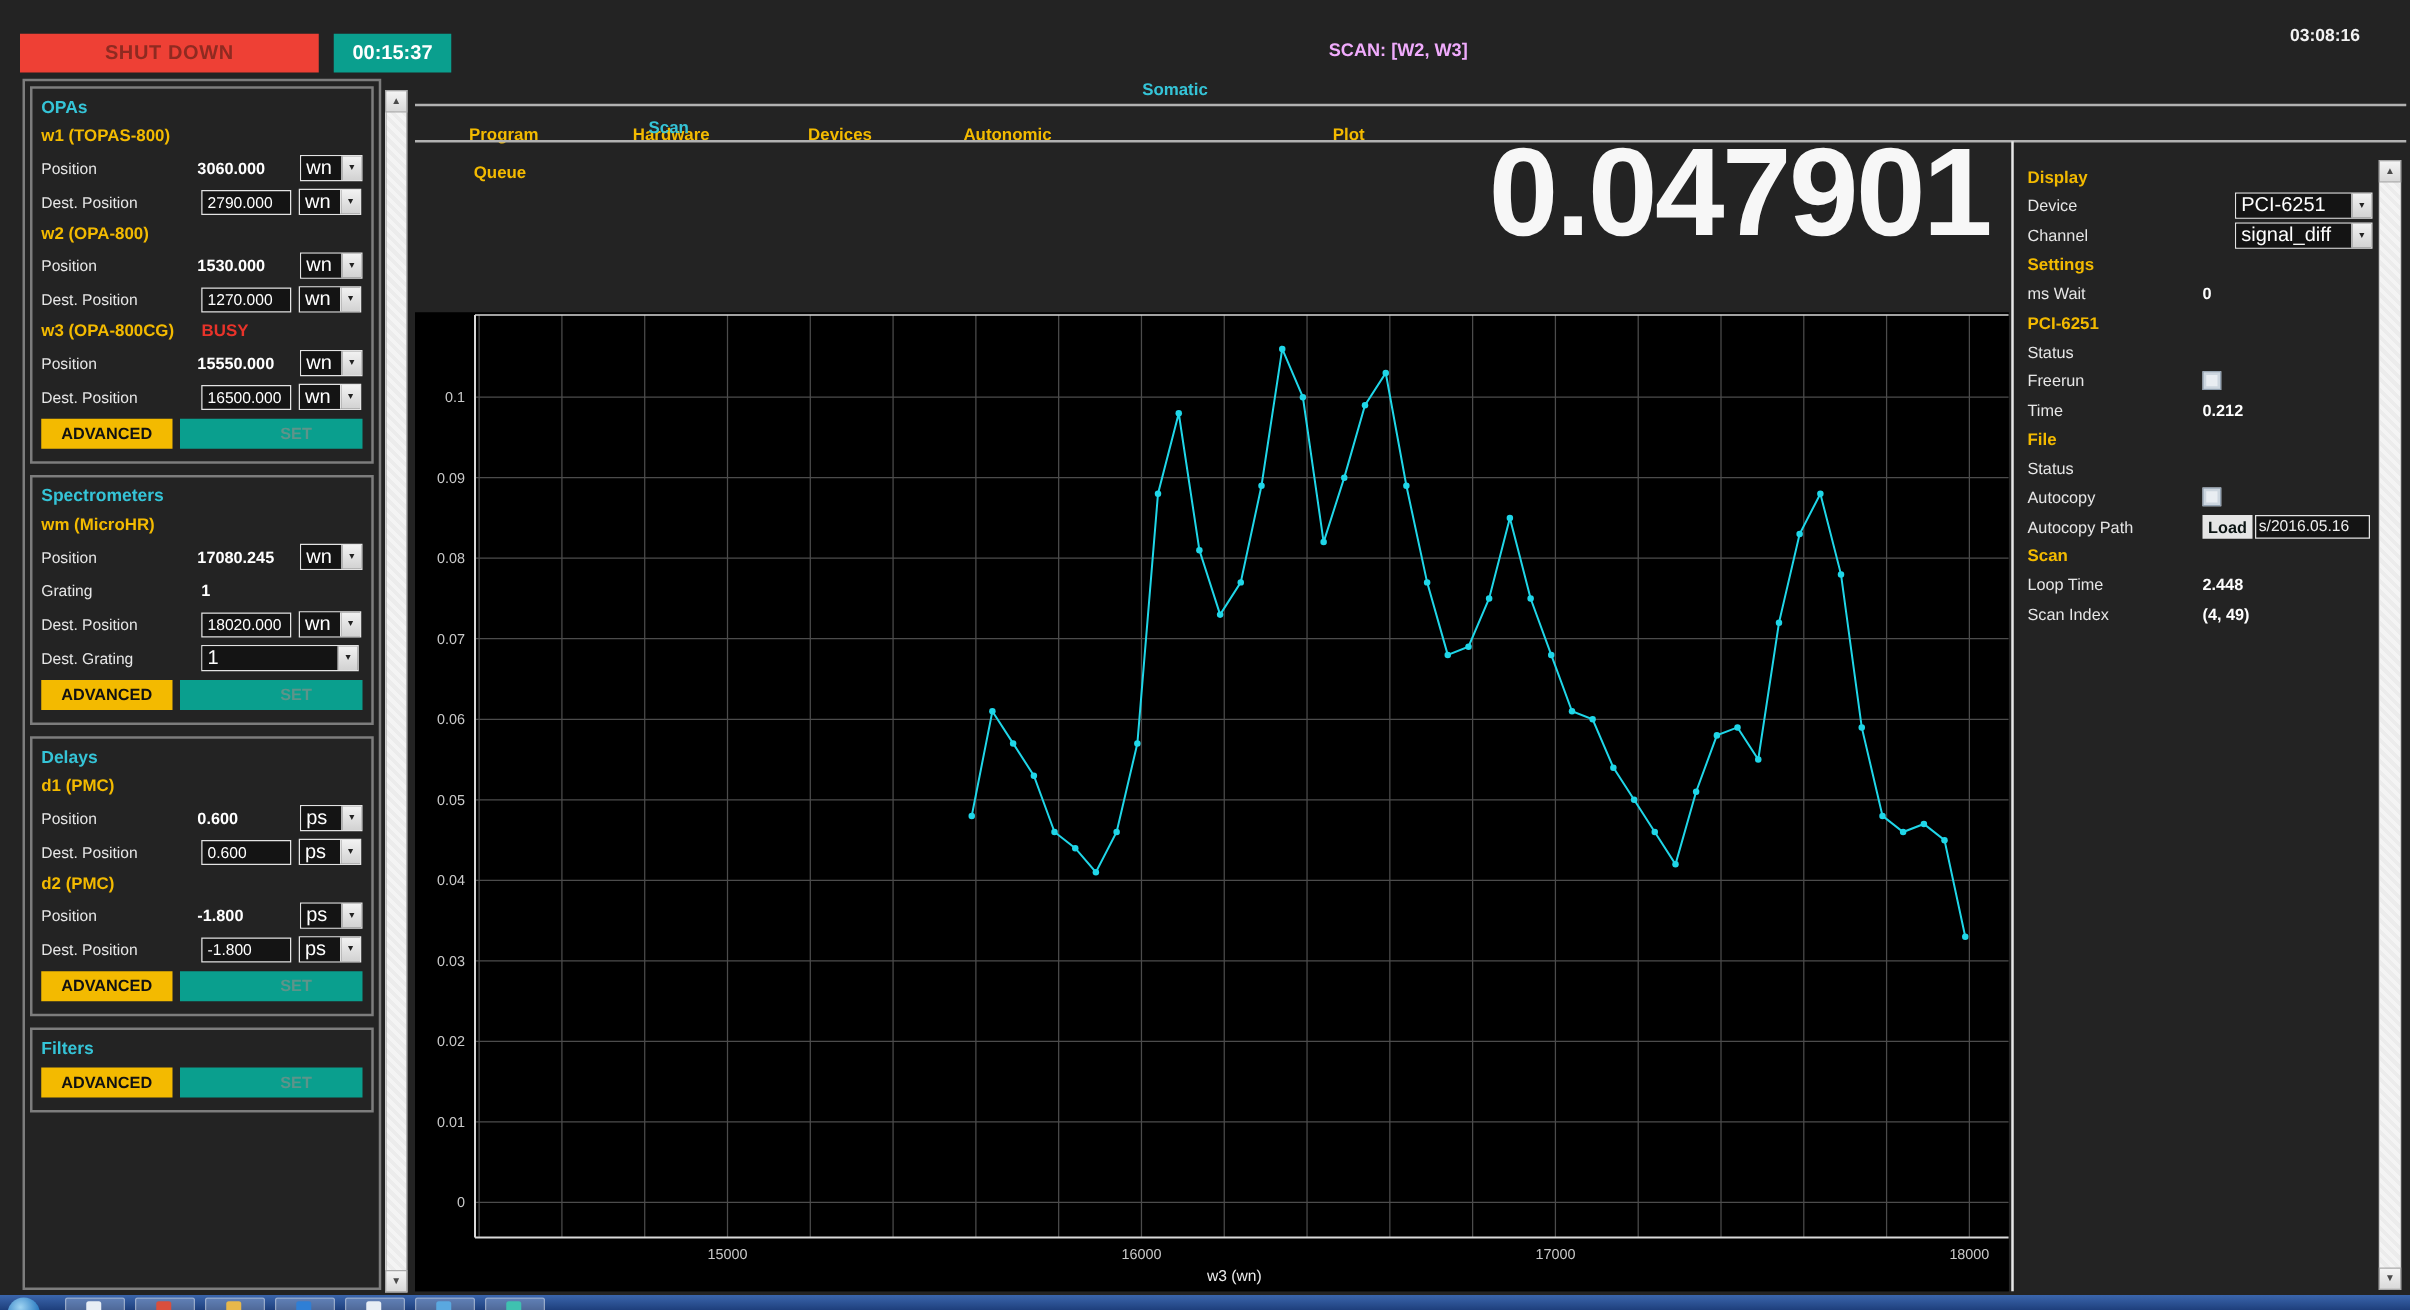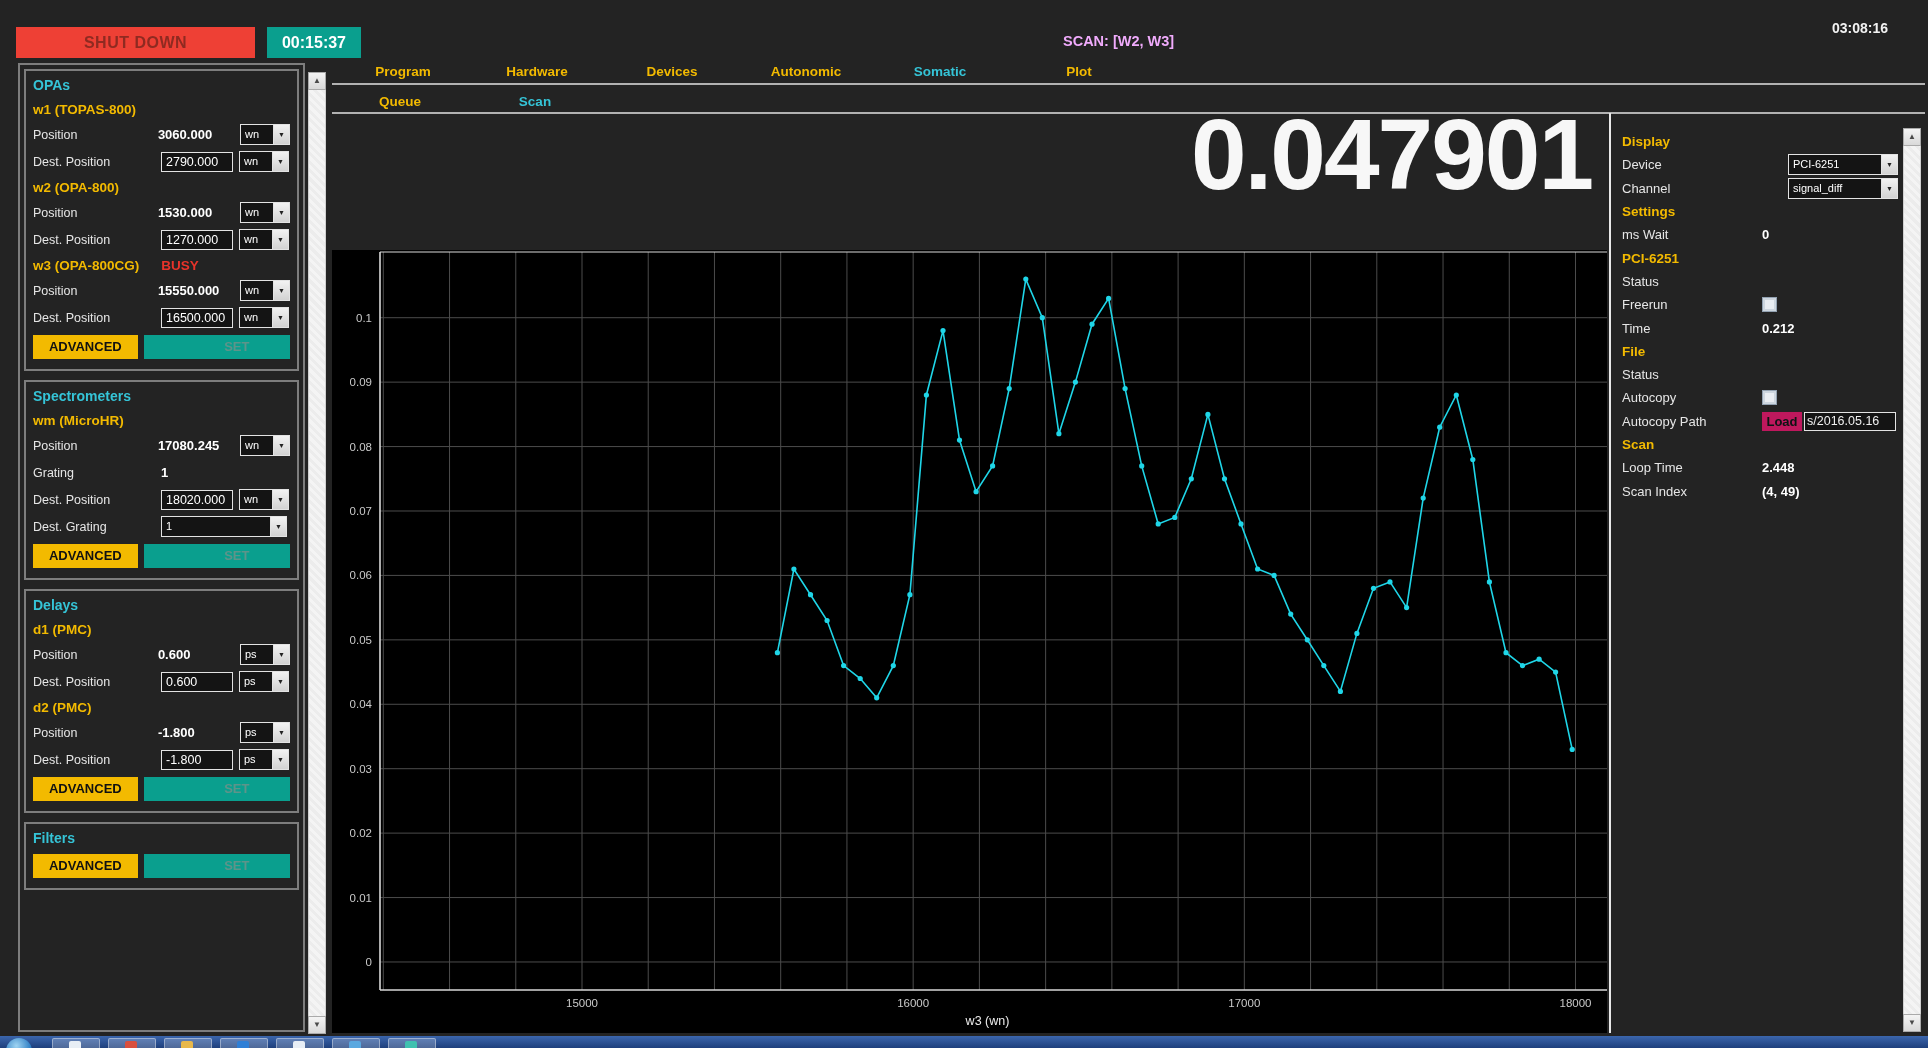--- a/index.html
+++ b/index.html
@@ -26,21 +26,21 @@
   #timer{left:267px;top:27px;width:94px;height:31px;background:#0a9f8e;color:#fff;
     font-weight:bold;font-size:16px;text-align:center;line-height:31px;}
   #scan-title{left:1063px;top:33px;color:#f0abfc;font-weight:bold;font-size:14.5px;}
   #clock{left:1832px;top:20px;color:#f2f2f2;font-weight:bold;font-size:14px;}
 
   
   .tab{position:absolute;top:64px;transform:translateX(-50%);font-weight:bold;
     font-size:13.5px;white-space:nowrap;}
   .subtab{position:absolute;top:94px;transform:translateX(-50%);font-weight:bold;
     font-size:13.5px;white-space:nowrap;}
-  .tab-yellow{color:#f3ba00;}
+  .tab-yellow{color:#f3ba00;margin-top:36px;}
   .tab-cyan{color:#35c4d7;}
   .hline{position:absolute;height:2px;background:#b2b2b2;}
 
   
   .sb-track{position:absolute;width:16px;background:repeating-linear-gradient(
      45deg,#f4f4f4 0 3px,#ececec 3px 6px);border:1px solid #d0d0d0;}
   .sb-btn{position:absolute;width:16px;height:16px;background:linear-gradient(#f4f4f4,#d9d9d9);
     border:1px solid #aaa;color:#4a4a4a;font-size:8px;line-height:15px;text-align:center;}
 
   
@@ -52,21 +52,21 @@
   .sh-label{color:#f3ba00;font-weight:bold;font-size:13.5px;}
   .sh-status{color:#e8332a;font-weight:bold;font-size:13.5px;margin-left:22px;}
   .srow{height:27px;display:flex;align-items:center;}
   .srow .lbl{width:128px;color:#e6e6e6;font-size:12.5px;}
   .srow .val{width:78px;color:#fff;font-weight:bold;font-size:13px;text-align:left;
     overflow:hidden;white-space:nowrap;}
   .inpbox{width:66px;height:18px;border:1.5px solid #e3e3e3;background:#141414;
     color:#fff;font-size:12.5px;line-height:18px;padding-left:4px;overflow:hidden;
     white-space:nowrap;}
   .unitsel{display:flex;margin-left:6px;height:19px;border:1.5px solid #e3e3e3;}
-  .u-val{width:28px;background:#141414;color:#fff;font-size:11px;line-height:19px;
+  .u-val{width:28px;background:#141414;color:#fff;font-size:16px;line-height:19px;
     padding-left:4px;}
   .u-btn{width:15px;background:linear-gradient(#f2f2f2,#d2d2d2);color:#222;font-size:7px;
     line-height:19px;text-align:center;border-left:1.5px solid #e3e3e3;}
   .widesel{display:flex;height:19px;border:1.5px solid #e3e3e3;width:124px;}
   .widesel .u-val{flex:1;}
   .btnrow{height:32px;display:flex;align-items:center;}
   .btn-adv{width:128px;height:24px;background:#f3ba00;color:#111;font-weight:bold;
     font-size:13px;text-align:center;line-height:24px;}
   .btn-set{width:130px;height:24px;margin-left:6px;background:#0a9f8e;color:#5e948a;
     font-weight:bold;font-size:13px;text-align:center;line-height:24px;padding-left:40px;}
@@ -79,21 +79,21 @@
   #rpanel{left:1622px;top:130px;width:276px;}
   .rrow{height:23.3px;display:flex;align-items:center;position:relative;}
   .rrow .rh{color:#f3ba00;font-weight:bold;font-size:13.5px;}
   .rrow .rl{width:140px;color:#e6e6e6;font-size:13px;}
   .rrow .rv{color:#fff;font-weight:bold;font-size:13px;}
   .rsel{position:absolute;left:166px;top:1px;display:flex;width:108px;height:19px;
     border:1.5px solid #e3e3e3;}
   .rsel .u-val{flex:1;overflow:hidden;white-space:nowrap;}
   .chk{width:13px;height:13px;background:#e9edf2;border:1px solid #93a2b2;
     box-shadow:inset 0 0 0 2px #cdd6df;}
-  .loadbtn{width:40px;height:19px;background:#be185d;color:#0b1413;font-weight:bold;
+  .loadbtn{width:40px;height:19px;background:#e5e5e5;color:#0b1413;font-weight:bold;
     font-size:13px;text-align:center;line-height:19px;}
   .pathbox{width:86px;height:17px;border:1.5px solid #e3e3e3;background:#141414;
     color:#eee;font-size:12.5px;line-height:17px;padding:0 2px;margin-left:2px;
     overflow:hidden;white-space:nowrap;}
 
   
   #chartwrap{left:332px;top:250px;width:1275px;height:783px;background:#000;}
   #rsep{left:1609px;top:113px;width:2px;height:920px;background:#e8e8e8;}
 
   

